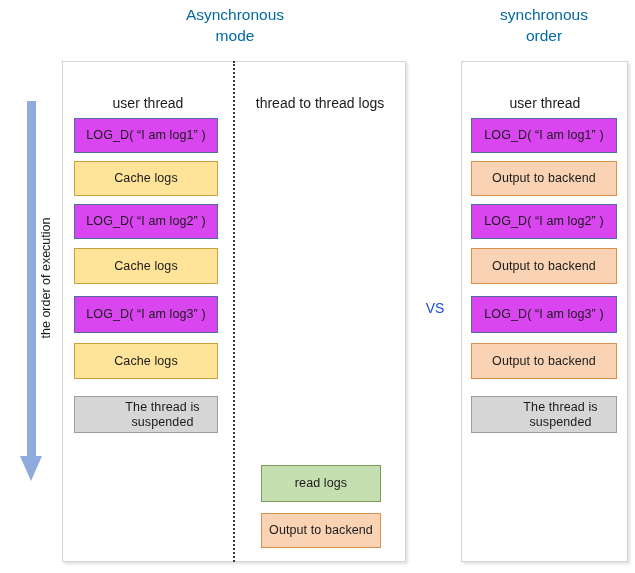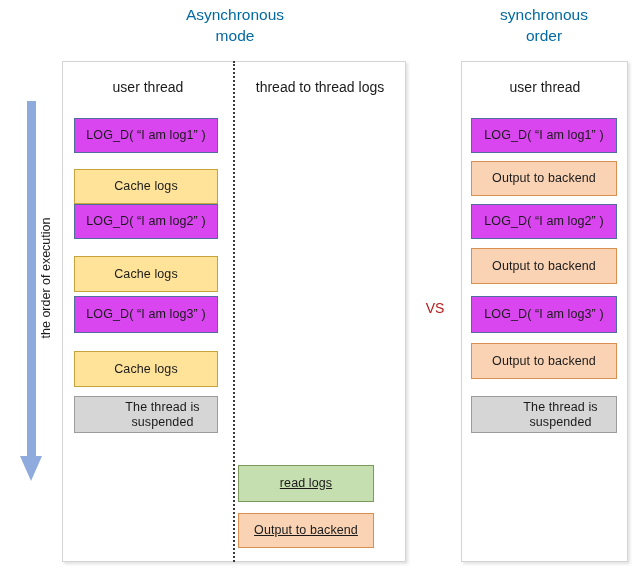--- a/index.html
+++ b/index.html
@@ -49,20 +49,21 @@
     border-left: 2px dotted #3b3b3b;
   }
 
   
   .col-header {
     position: absolute;
     text-align: center;
     font-size: 14px;
     line-height: 18px;
     color: #1a1a1a;
+    margin-top: 16px;
   }
   #header-user-thread-async  { left: 68px;  top: 78px; width: 160px; }
   #header-output-thread      { left: 240px; top: 78px; width: 160px; }
   #header-user-thread-sync   { left: 468px; top: 78px; width: 154px; }
 
   
   .step-box {
     position: absolute;
     box-sizing: border-box;
     display: flex;
@@ -71,29 +72,29 @@
     text-align: center;
     font-size: 12.5px;
     line-height: 15px;
     color: #1a1a1a;
     border-width: 1px;
     border-style: solid;
     white-space: pre-line;
     letter-spacing: 0.1px;
   }
   .box-blue   { background: #d946ef; border-color: #4f6e9e; }
-  .box-yellow { background: #ffe399; border-color: #c8a23a; margin-top: 8px; }
+  .box-yellow { background: #ffe399; border-color: #c8a23a; }
   .box-gray   { background: #d6d6d6; border-color: #9c9c9c; padding-left: 33px; }
   .box-green  { background: #c6dfb0; border-color: #7a9a5c; }
   .box-orange { background: #fad3b4; border-color: #d98f4f; text-align: center; }
 
   
   .col-async-left { left: 74px; width: 144px; }
   
-  .col-async-right { left: 238px; width: 136px; text-decoration: underline; }
+  .col-async-right { left: 261px; width: 120px; }
   
   .col-sync { left: 471px; width: 146px; }
 
   
   #order-arrow {
     position: absolute;
     left: 24px;
     top: 101px;
     width: 14px;
     height: 380px;
@@ -129,21 +130,21 @@
   }
 
   
   #vs-label {
     position: absolute;
     left: 414px;
     top: 300px;
     width: 42px;
     text-align: center;
     font-size: 14px;
-    color: #b91c1c;
+    color: #1d4ed8;
   }
 </style>
 </head>
 <body>
 
 <div class="diagram-title" id="title-async">Asynchronous
 mode</div>
 <div class="diagram-title" id="title-sync">synchronous
 order</div>
 

